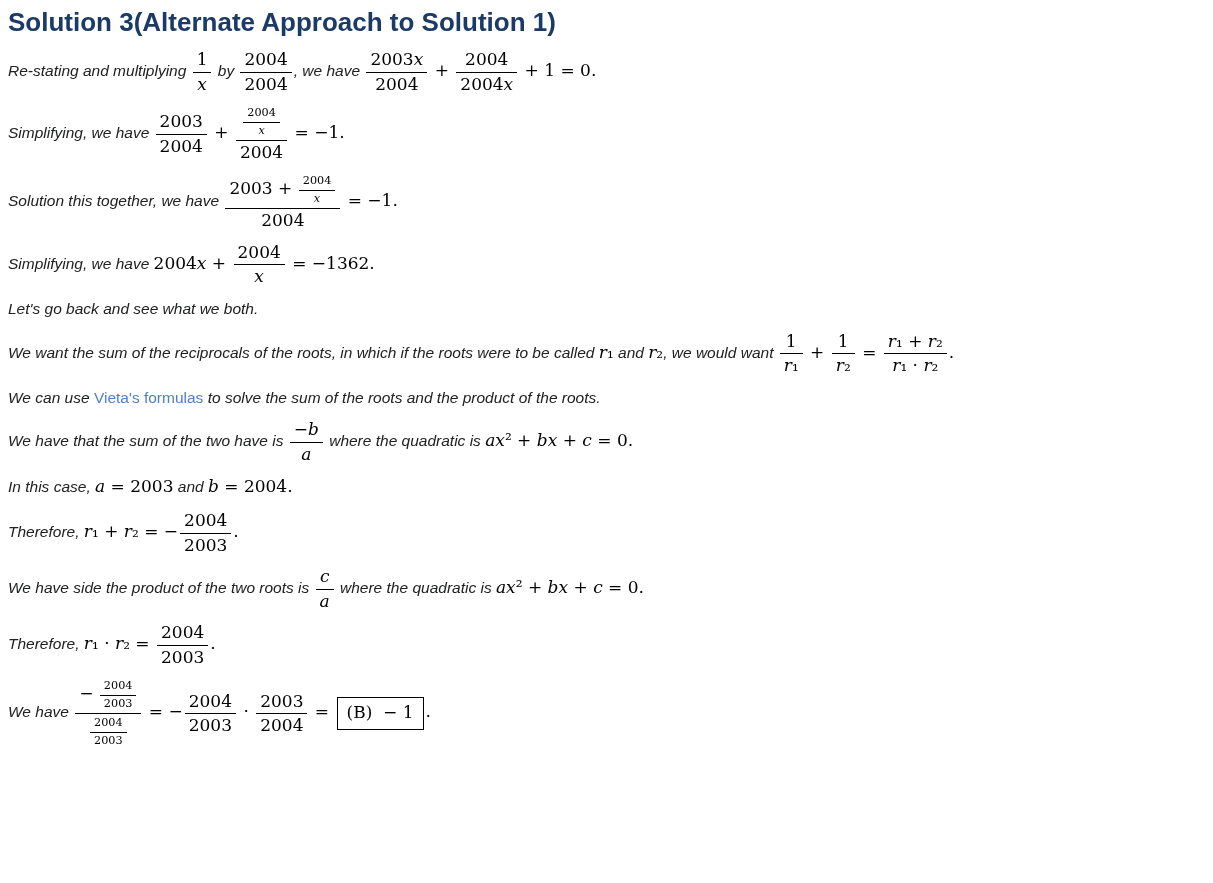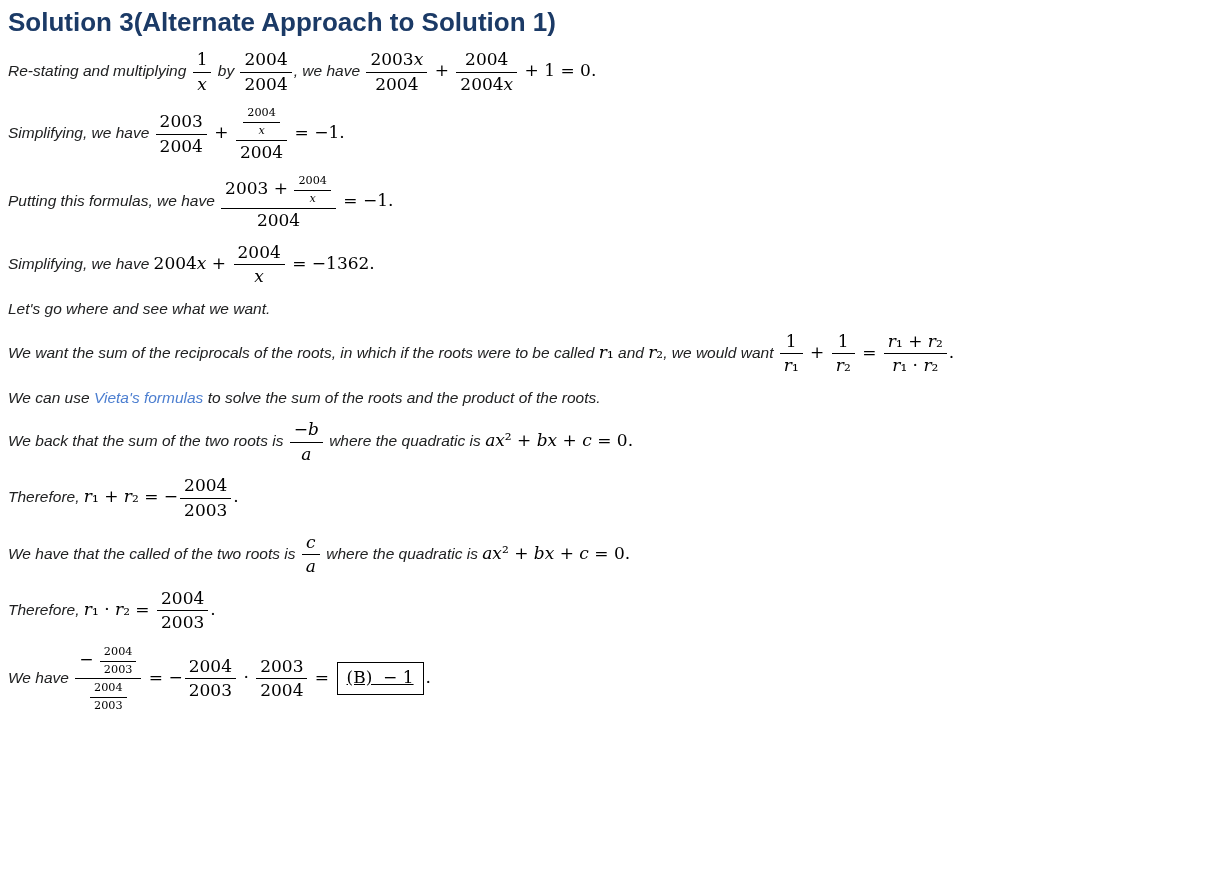--- a/index.html
+++ b/index.html
@@ -68,41 +68,40 @@
   .boxed{
     display:inline-block;
     vertical-align:middle;
     border:1px solid #000;
     padding:3px 9px 4px 9px;
     font-family:"DejaVu Serif",serif;
     font-size:17px;
     color:var(--math-color);
     white-space:pre;
     margin:0 2px;
-    text-decoration:underline;
   }
   a.wikilink{
     color:var(--link-color);
     text-decoration:none;
     cursor:pointer;
-    font-style:italic;
   }
 </style>
 </head>
 <body>
 
 <main>
   <h2 class="title">Solution 3(Alternate Approach to Solution 1)</h2>
   <div id="paragraphs">
       <p class="para"><span class="text-run">Re-stating and multiplying </span><span class="frac"><span class="num"><span class="math">1</span></span><span class="den"><span class="math"><i>x</i></span></span></span><span class="text-run"> by </span><span class="frac"><span class="num"><span class="math">2004</span></span><span class="den"><span class="math">2004</span></span></span><span class="text-run">, we have </span><span class="frac"><span class="num"><span class="math">2003<i>x</i></span></span><span class="den"><span class="math">2004</span></span></span><span class="math"> + </span><span class="frac"><span class="num"><span class="math">2004</span></span><span class="den"><span class="math">2004<i>x</i></span></span></span><span class="math"> + 1 = 0.</span></p>
       <p class="para"><span class="text-run">Simplifying, we have </span><span class="frac"><span class="num"><span class="math">2003</span></span><span class="den"><span class="math">2004</span></span></span><span class="math"> + </span><span class="frac"><span class="num"><span class="frac"><span class="num"><span class="math">2004</span></span><span class="den"><span class="math"><i>x</i></span></span></span></span><span class="den"><span class="math">2004</span></span></span><span class="math"> = −1.</span></p>
-      <p class="para"><span class="text-run">Putting this formulas, we have </span><span class="frac"><span class="num"><span class="math">2003 + </span><span class="frac"><span class="num"><span class="math">2004</span></span><span class="den"><span class="math"><i>x</i></span></span></span></span><span class="den"><span class="math">2004</span></span></span><span class="math"> = −1.</span></p>
+      <p class="para"><span class="text-run">Solution this together, we have </span><span class="frac"><span class="num"><span class="math">2003 + </span><span class="frac"><span class="num"><span class="math">2004</span></span><span class="den"><span class="math"><i>x</i></span></span></span></span><span class="den"><span class="math">2004</span></span></span><span class="math"> = −1.</span></p>
       <p class="para"><span class="text-run">Simplifying, we have </span><span class="math">2004<i>x</i> + </span><span class="frac"><span class="num"><span class="math">2004</span></span><span class="den"><span class="math"><i>x</i></span></span></span><span class="math"> = −1362.</span></p>
-      <p class="para"><span class="text-run">Let's go where and see what we want.</span></p>
+      <p class="para"><span class="text-run">Let's go back and see what we both.</span></p>
       <p class="para"><span class="text-run">We want the sum of the reciprocals of the roots, in which if the roots were to be called </span><span class="math"><i>r</i>₁</span><span class="text-run"> and </span><span class="math"><i>r</i>₂</span><span class="text-run">, we would want </span><span class="frac"><span class="num"><span class="math">1</span></span><span class="den"><span class="math"><i>r</i>₁</span></span></span><span class="math"> + </span><span class="frac"><span class="num"><span class="math">1</span></span><span class="den"><span class="math"><i>r</i>₂</span></span></span><span class="math"> = </span><span class="frac"><span class="num"><span class="math"><i>r</i>₁ + <i>r</i>₂</span></span><span class="den"><span class="math"><i>r</i>₁ · <i>r</i>₂</span></span></span><span class="math">.</span></p>
       <p class="para"><span class="text-run">We can use </span><a class="wikilink" href="#">Vieta's formulas</a><span class="text-run"> to solve the sum of the roots and the product of the roots.</span></p>
-      <p class="para"><span class="text-run">We back that the sum of the two roots is </span><span class="frac"><span class="num"><span class="math">−<i>b</i></span></span><span class="den"><span class="math"><i>a</i></span></span></span><span class="text-run"> where the quadratic is </span><span class="math"><i>ax</i>² + <i>bx</i> + <i>c</i> = 0.</span></p>
+      <p class="para"><span class="text-run">We have that the sum of the two have is </span><span class="frac"><span class="num"><span class="math">−<i>b</i></span></span><span class="den"><span class="math"><i>a</i></span></span></span><span class="text-run"> where the quadratic is </span><span class="math"><i>ax</i>² + <i>bx</i> + <i>c</i> = 0.</span></p>
+      <p class="para"><span class="text-run">In this case, </span><span class="math"><i>a</i> = 2003</span><span class="text-run"> and </span><span class="math"><i>b</i> = 2004.</span></p>
       <p class="para"><span class="text-run">Therefore, </span><span class="math"><i>r</i>₁ + <i>r</i>₂ = −</span><span class="frac"><span class="num"><span class="math">2004</span></span><span class="den"><span class="math">2003</span></span></span><span class="math">.</span></p>
-      <p class="para"><span class="text-run">We have that the called of the two roots is </span><span class="frac"><span class="num"><span class="math"><i>c</i></span></span><span class="den"><span class="math"><i>a</i></span></span></span><span class="text-run"> where the quadratic is </span><span class="math"><i>ax</i>² + <i>bx</i> + <i>c</i> = 0.</span></p>
+      <p class="para"><span class="text-run">We have side the product of the two roots is </span><span class="frac"><span class="num"><span class="math"><i>c</i></span></span><span class="den"><span class="math"><i>a</i></span></span></span><span class="text-run"> where the quadratic is </span><span class="math"><i>ax</i>² + <i>bx</i> + <i>c</i> = 0.</span></p>
       <p class="para"><span class="text-run">Therefore, </span><span class="math"><i>r</i>₁ · <i>r</i>₂ = </span><span class="frac"><span class="num"><span class="math">2004</span></span><span class="den"><span class="math">2003</span></span></span><span class="math">.</span></p>
       <p class="para"><span class="text-run">We have </span><span class="frac"><span class="num"><span class="math">− </span><span class="frac"><span class="num"><span class="math">2004</span></span><span class="den"><span class="math">2003</span></span></span></span><span class="den"><span class="frac"><span class="num"><span class="math">2004</span></span><span class="den"><span class="math">2003</span></span></span></span></span><span class="math"> = −</span><span class="frac"><span class="num"><span class="math">2004</span></span><span class="den"><span class="math">2003</span></span></span><span class="math"> · </span><span class="frac"><span class="num"><span class="math">2003</span></span><span class="den"><span class="math">2004</span></span></span><span class="math"> = </span><span class="boxed">(B)  − 1</span><span class="math">.</span></p>
     </div>
 </main>
 
 </body></html>

